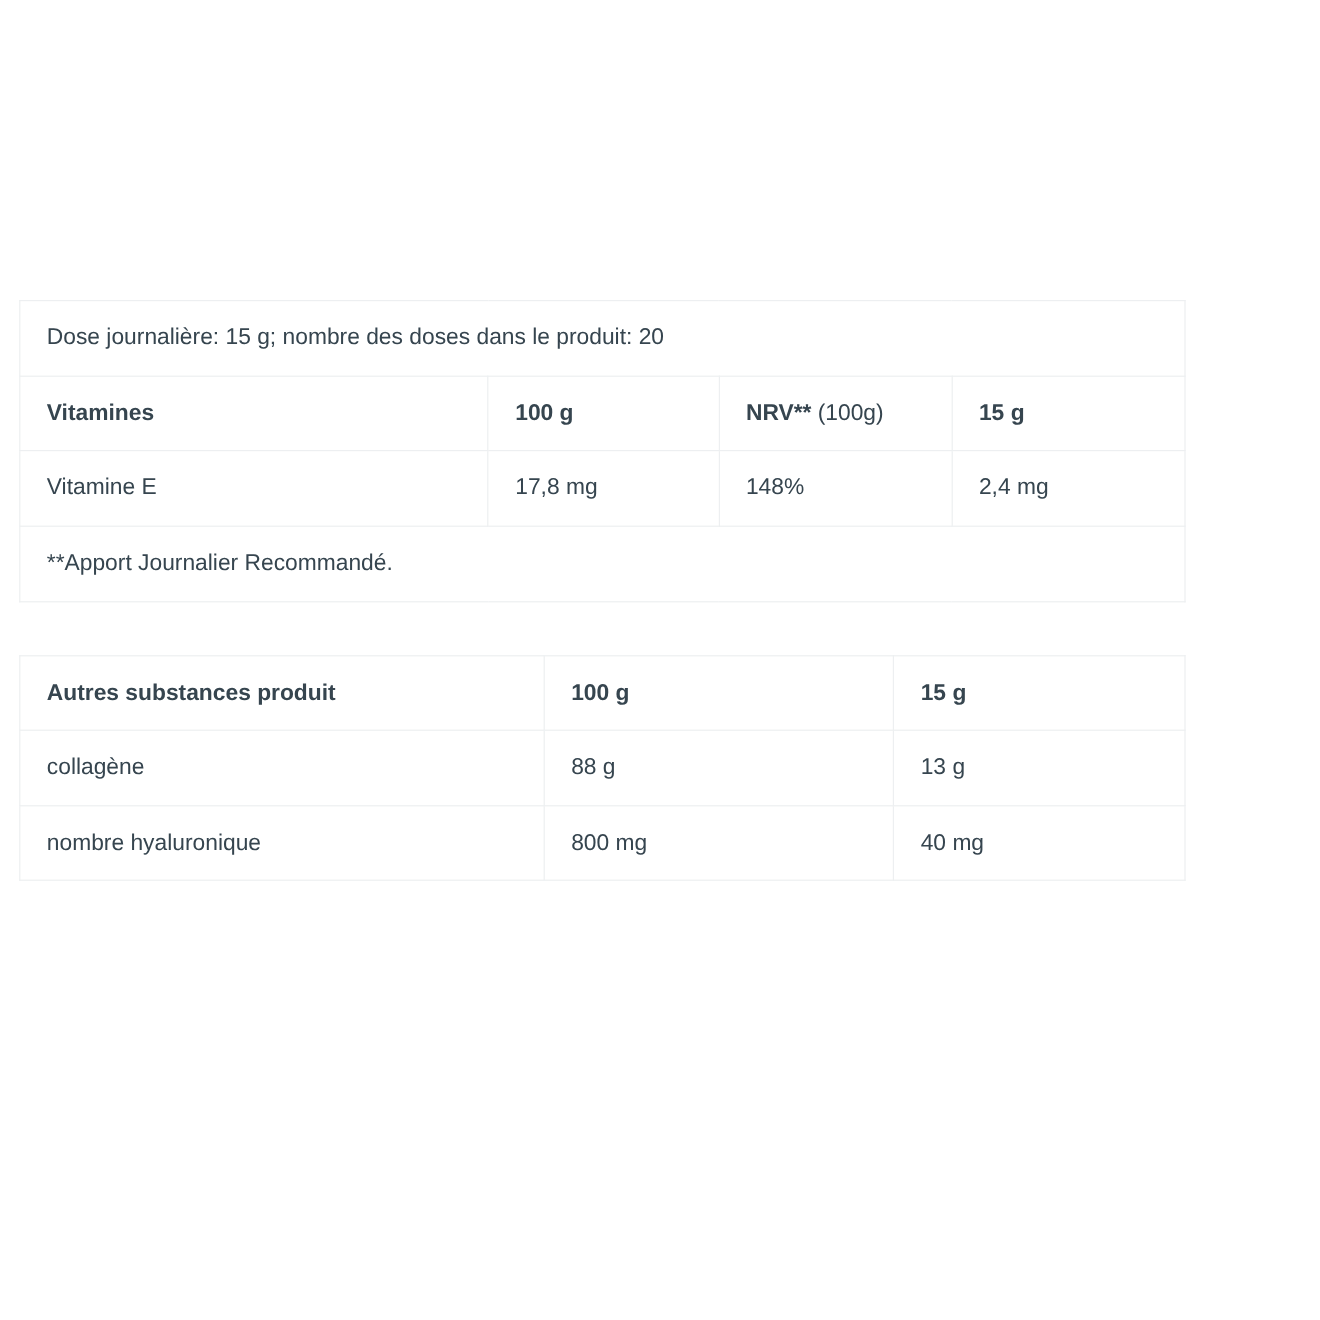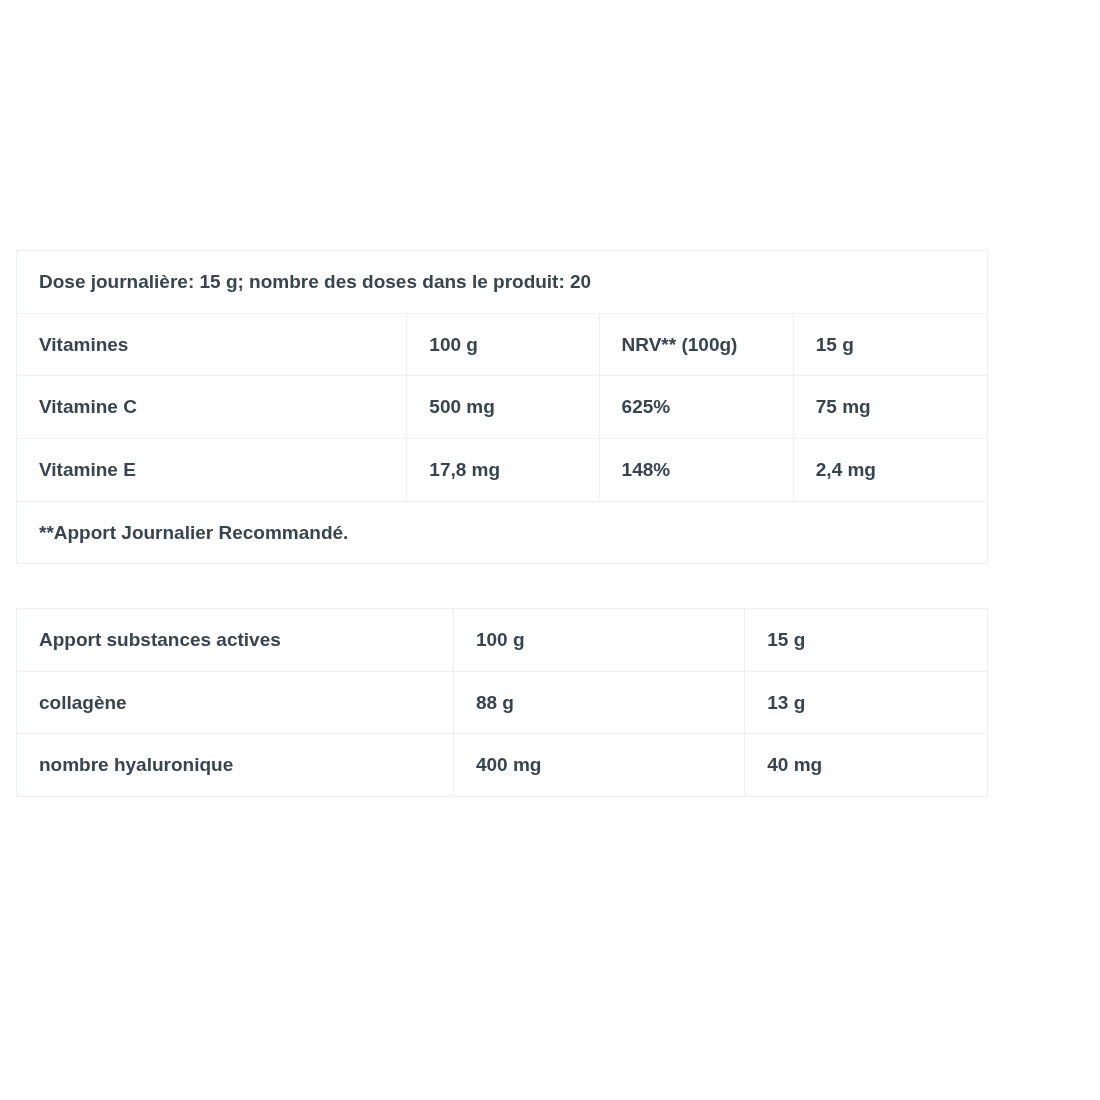--- a/index.html
+++ b/index.html
@@ -32,40 +32,40 @@
     table-layout: fixed;
     background: #fff;
   }
   table.nutrition td,
   table.nutrition th {
     border: 1px solid #edeff1;
     padding: 18px 22px;
     text-align: left;
     vertical-align: middle;
     font-size: 19px;
-    font-weight: 700;
+    font-weight: 400;
     color: #36454f;
     line-height: 1.35;
   }
   table.nutrition th {
     font-weight: bold;
   }
   .dose-row td {
     font-size: 19px;
     color: #3d4a52;
     padding-top: 20px;
     padding-bottom: 20px;
   }
   .footnote-row td {
     font-size: 19px;
     color: #36454f;
     border-radius: 25px;
   }
   .nrv-normal {
-    font-weight: bold;
+    font-weight: normal;
     text-align: center;
   }
   .spacer {
     height: 44px;
   }
   
   .t1 col.c1 { width: 40.2%; }
   .t1 col.c2 { width: 19.8%; }
   .t1 col.c3 { width: 20.0%; }
   .t1 col.c4 { width: 20.0%; }
@@ -91,26 +91,20 @@
         <tr class="dose-row">
           <td colspan="4">Dose journalière: 15 g; nombre des doses dans le produit: 20</td>
         </tr>
         <tr>
           <th>Vitamines</th>
           <th>100 g</th>
           <th><span>NRV**</span><span class="nrv-normal"> (100g)</span></th>
           <th>15 g</th>
         </tr>
         <tr>
-          <td>Vitamine C</td>
-          <td>500 mg</td>
-          <td>625%</td>
-          <td>75 mg</td>
-        </tr>
-        <tr>
           <td>Vitamine E</td>
           <td>17,8 mg</td>
           <td>148%</td>
           <td>2,4 mg</td>
         </tr>
         <tr class="footnote-row">
           <td colspan="4">**Apport Journalier Recommandé.</td>
         </tr>
       </tbody>
     </table>
@@ -118,31 +112,31 @@
     <div class="spacer"></div>
 
     <table class="nutrition t2">
       <colgroup>
         <col class="c1">
           <col class="c2">
           <col class="c3">
       </colgroup>
       <tbody>
         <tr>
-          <th>Apport substances actives</th>
+          <th>Autres substances produit</th>
           <th>100 g</th>
           <th>15 g</th>
         </tr>
         <tr>
           <td>collagène</td>
           <td>88 g</td>
           <td>13 g</td>
         </tr>
         <tr>
           <td>nombre hyaluronique</td>
-          <td>400 mg</td>
+          <td>800 mg</td>
           <td>40 mg</td>
         </tr>
       </tbody>
     </table>
 
   </div>
 </div>
 
 </body></html>

